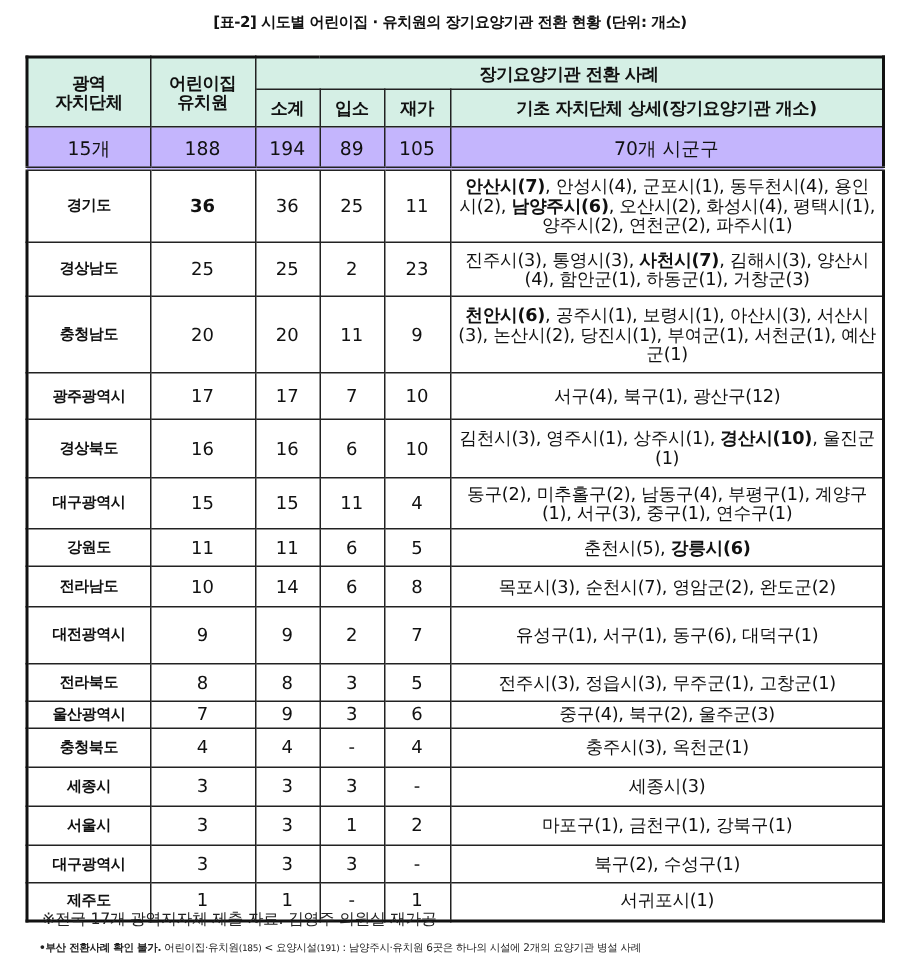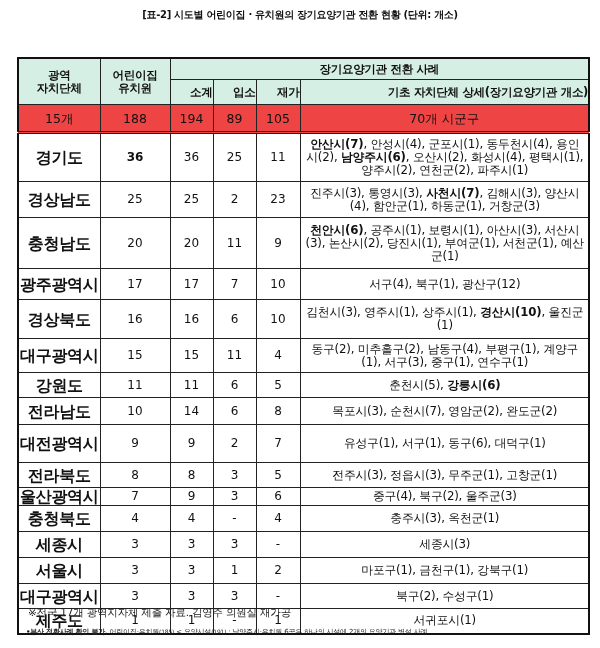--- a/index.html
+++ b/index.html
@@ -4,26 +4,26 @@
 <style>
   html, body { margin: 0; padding: 0; background: #ffffff; }
   body { width: 600px; height: 648px; position: relative; overflow: hidden;
          font-family: "DejaVu Sans", "Liberation Sans", sans-serif; color: #111; }
   .title { position: absolute; left: 0; top: 8px; width: 600px; text-align: center;
            font-size: 10px; font-weight: bold; letter-spacing: -0.3px; }
   table { position: absolute; left: 17px; top: 37px; width: 571px;
           border-collapse: collapse; table-layout: fixed; }
   td, th { border: 1px solid #222; padding: 0; text-align: center; vertical-align: middle;
            font-size: 11.5px; line-height: 13px; }
-  table { border: 2px solid #111; margin-top: 20px; }
+  table { border: 2px solid #111; }
   th { background: #d5efe5; font-weight: bold; font-size: 11.5px; letter-spacing: -0.3px; }
   tr.h1 th { height: 20px; }
-  tr.h2 th { height: 24px; text-align: right; }
-  tr.sum td { background: #ef4444; height: 26px; font-size: 12.5px; font-weight: 500; border-bottom: 3px double #222; }
-  td.region { font-weight: bold; font-size: 16px; letter-spacing: -0.3px; }
+  tr.h2 th { height: 24px; }
+  tr.sum td { background: #c4b5fd; height: 26px; font-size: 12.5px; font-weight: 500; border-bottom: 3px double #222; }
+  td.region { font-weight: bold; font-size: 10px; letter-spacing: -0.3px; }
   td.num { font-size: 12px; }
   td.num.bold { font-weight: bold; }
   td.detail { text-align: center; padding: 2px 4px 2px 5px; font-size: 11.8px; line-height: 13px; letter-spacing: -0.2px; }
   td.detail b { font-weight: bold; }
   .note1 { position: absolute; left: 28px; top: 606px; font-size: 10.5px; color: #222; letter-spacing: -0.2px; }
   .note2 { position: absolute; left: 26px; top: 627px; font-size: 7px; color: #222; letter-spacing: -0.2px; }
   .note2 b { font-weight: bold; }
   sub.s { font-size: 6px; vertical-align: baseline; }
 </style>
 </head>

